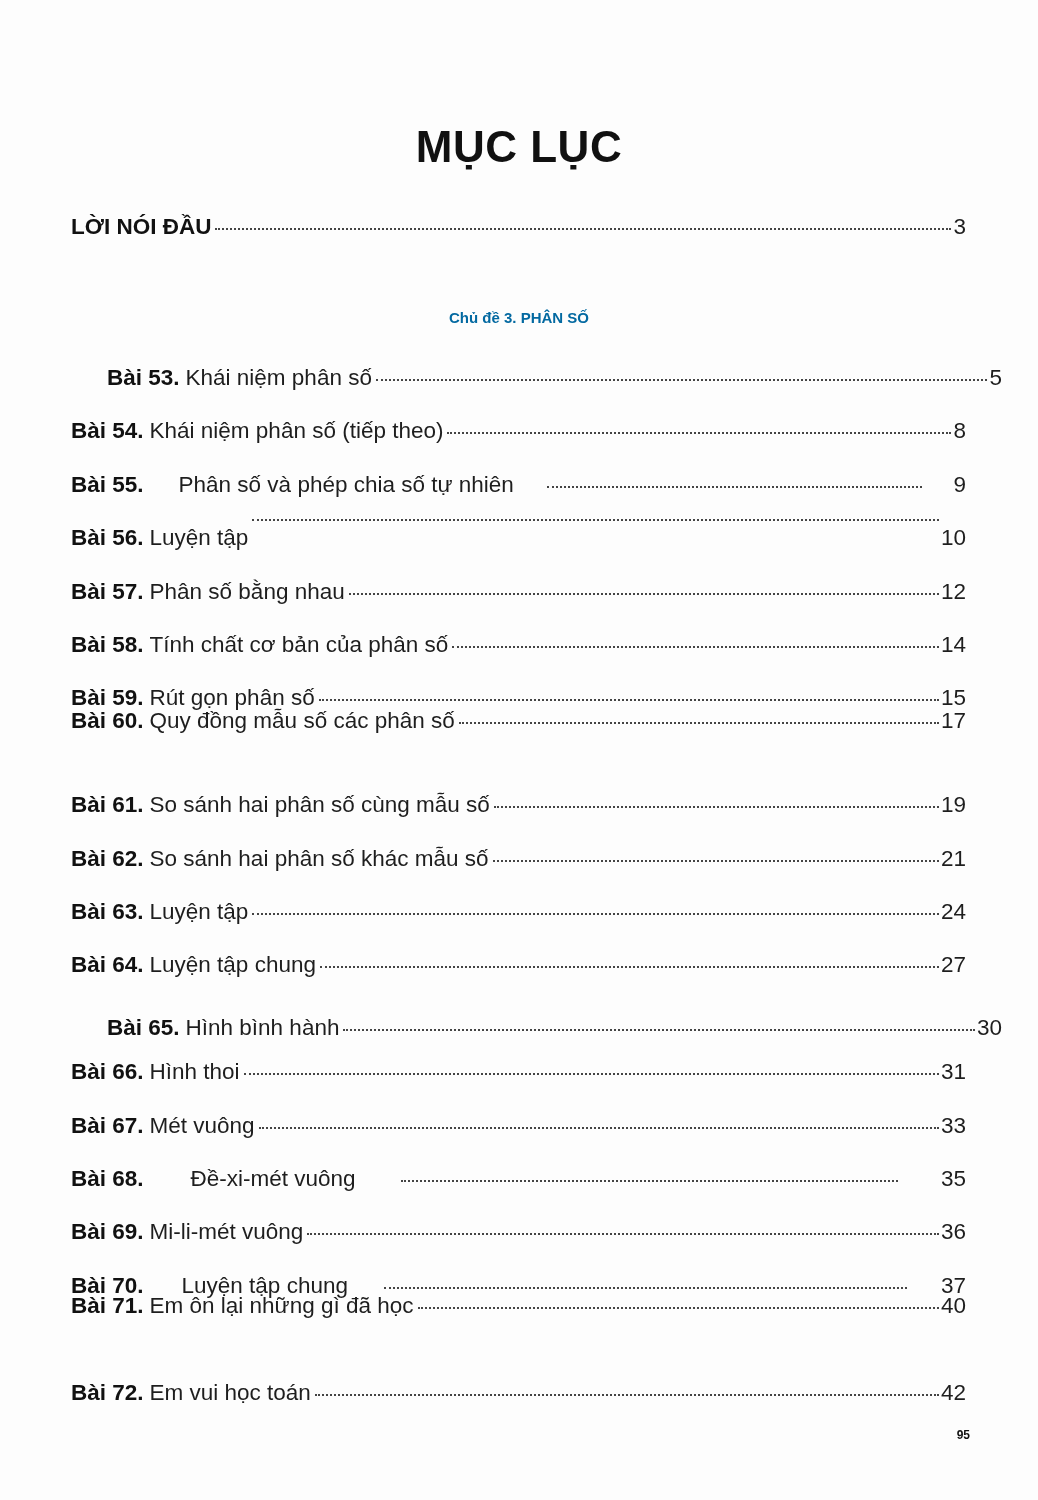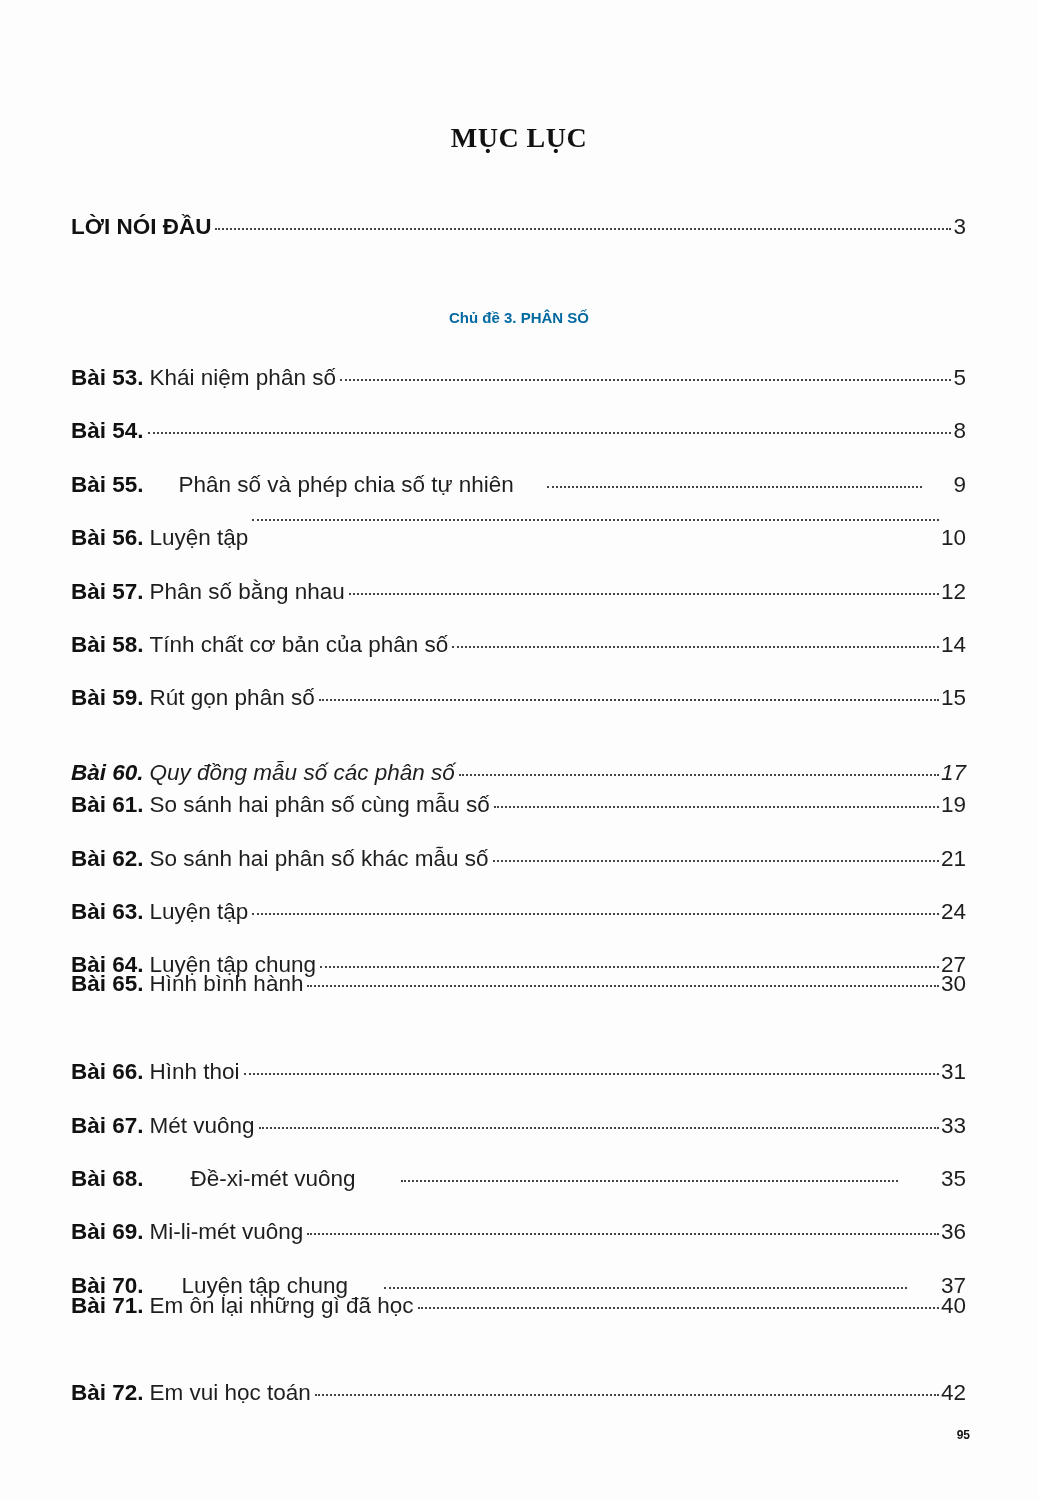--- a/index.html
+++ b/index.html
@@ -19,23 +19,23 @@
       position: absolute;
       left: 0; top: 0;
       width: 1038px; height: 1500px;
       background: #fdfdfd;
     }
     .title {
       position: absolute;
       top: 122px;
       left: 0; width: 1038px;
       text-align: center;
-      font-family: Liberation Serif, serif;
-      font-weight: bold;
-      font-size: 28px;
+      font-family: Liberation Sans, sans-serif;
+      font-weight: bold;
+      font-size: 44px;
       letter-spacing: 0.5px;
       color: #111;
     }
     .toc-row {
       position: absolute;
       left: 71px;
       width: 895px;
       height: 30px;
       display: flex;
       align-items: baseline;
@@ -98,28 +98,29 @@
 
   <div class="toc-row preface" style="top:212px;">
     <span class="label">LỜI NÓI ĐẦU</span>
     <span class="leader"></span>
     <span class="page-no">3</span>
   </div>
 
   <div class="chapter">Chủ đề 3. PHÂN SỐ</div>
 
   <div id="toc-entries">
-      <div class="toc-row" style="top: 363px;">
+      <div class="toc-row" style="top: 363px; margin-left: 36px;">
         <span class="num">Bài 53.</span>
         <span class="text">Khái niệm phân số</span>
         <span class="leader"></span>
         <span class="page-no">5</span>
       </div>
       <div class="toc-row" style="top: 416.4px;">
         <span class="num">Bài 54.</span>
+        <span class="text">Khái niệm phân số (tiếp theo)</span>
         <span class="leader"></span>
         <span class="page-no">8</span>
       </div>
       <div class="toc-row" style="top: 469.8px; gap: 29px;">
         <span class="num">Bài 55.</span>
         <span class="text">Phân số và phép chia số tự nhiên</span>
         <span class="leader"></span>
         <span class="page-no">9</span>
       </div>
       <div class="toc-row" style="top: 523.2px; align-items: flex-end;">
@@ -139,21 +140,21 @@
         <span class="text">Tính chất cơ bản của phân số</span>
         <span class="leader"></span>
         <span class="page-no">14</span>
       </div>
       <div class="toc-row" style="top: 683.4px;">
         <span class="num">Bài 59.</span>
         <span class="text">Rút gọn phân số</span>
         <span class="leader"></span>
         <span class="page-no">15</span>
       </div>
-      <div class="toc-row" style="top: 758px; font-style: italic;">
+      <div class="toc-row" style="top: 706px;">
         <span class="num">Bài 60.</span>
         <span class="text">Quy đồng mẫu số các phân số</span>
         <span class="leader"></span>
         <span class="page-no">17</span>
       </div>
       <div class="toc-row" style="top: 790.2px;">
         <span class="num">Bài 61.</span>
         <span class="text">So sánh hai phân số cùng mẫu số</span>
         <span class="leader"></span>
         <span class="page-no">19</span>
@@ -169,21 +170,21 @@
         <span class="text">Luyện tập</span>
         <span class="leader"></span>
         <span class="page-no">24</span>
       </div>
       <div class="toc-row" style="top: 950.4px;">
         <span class="num">Bài 64.</span>
         <span class="text">Luyện tập chung</span>
         <span class="leader"></span>
         <span class="page-no">27</span>
       </div>
-      <div class="toc-row" style="top: 969px;">
+      <div class="toc-row" style="top: 1013px; margin-left: 36px;">
         <span class="num">Bài 65.</span>
         <span class="text">Hình bình hành</span>
         <span class="leader"></span>
         <span class="page-no">30</span>
       </div>
       <div class="toc-row" style="top: 1057.2px; justify-content: space-between;">
         <span class="num">Bài 66.</span>
         <span class="text">Hình thoi</span>
         <span class="leader"></span>
         <span class="page-no">31</span>

